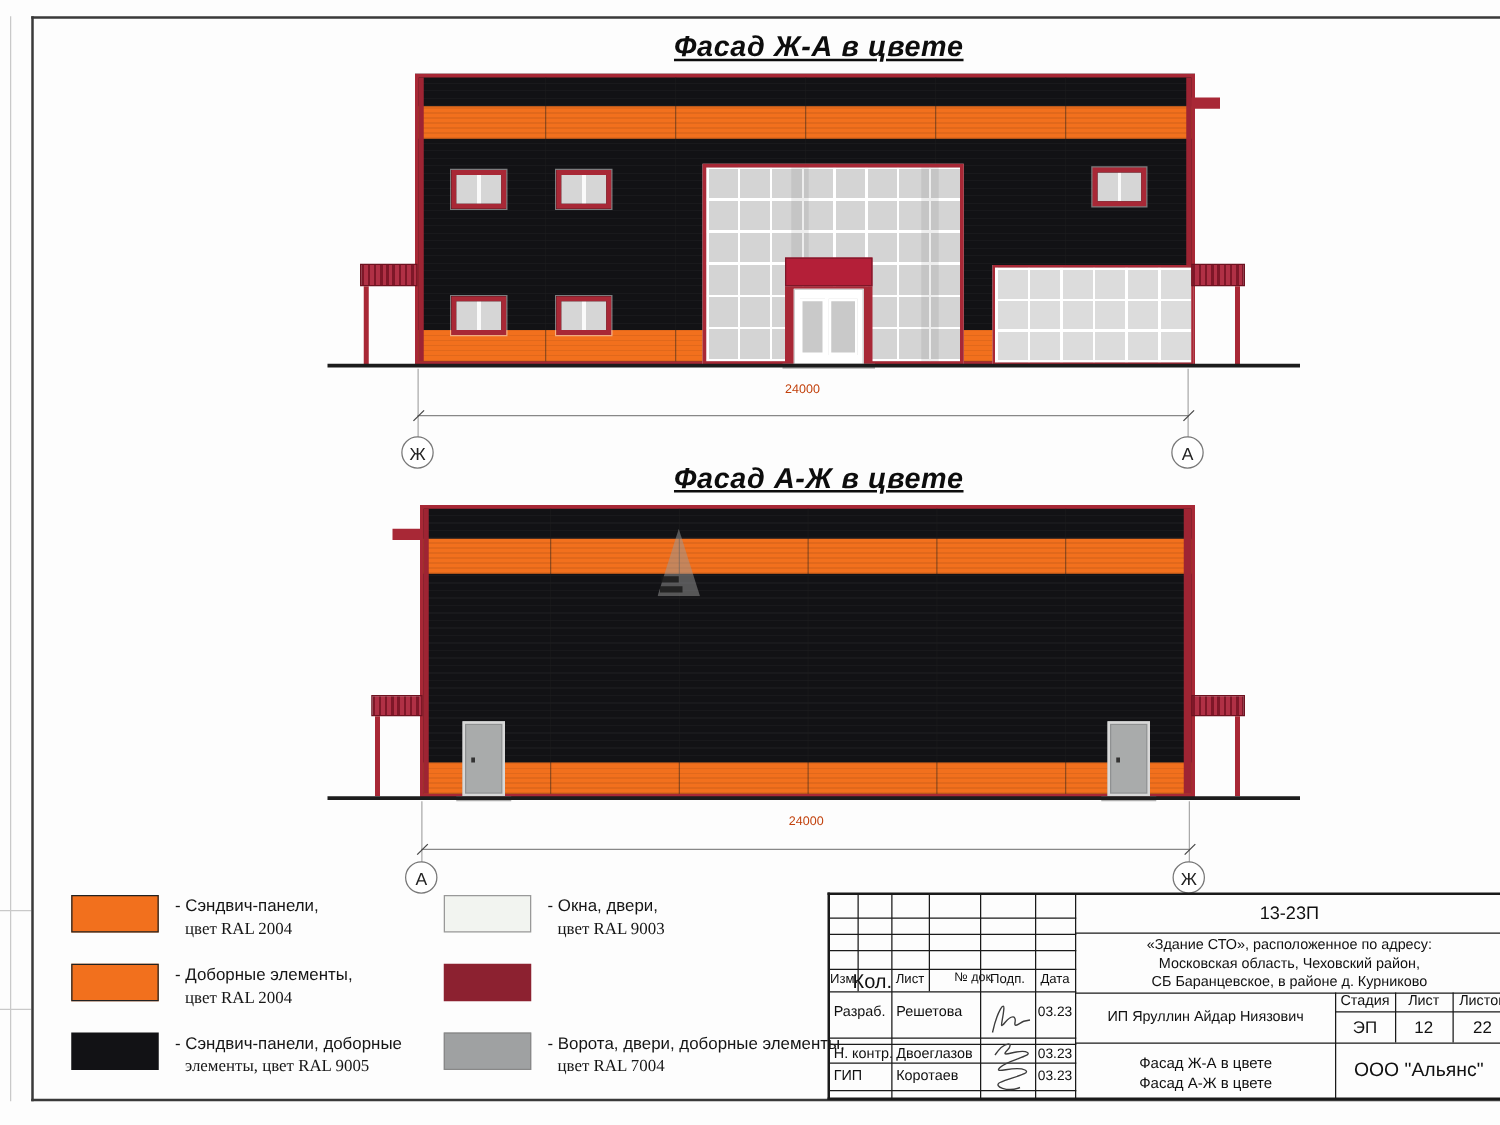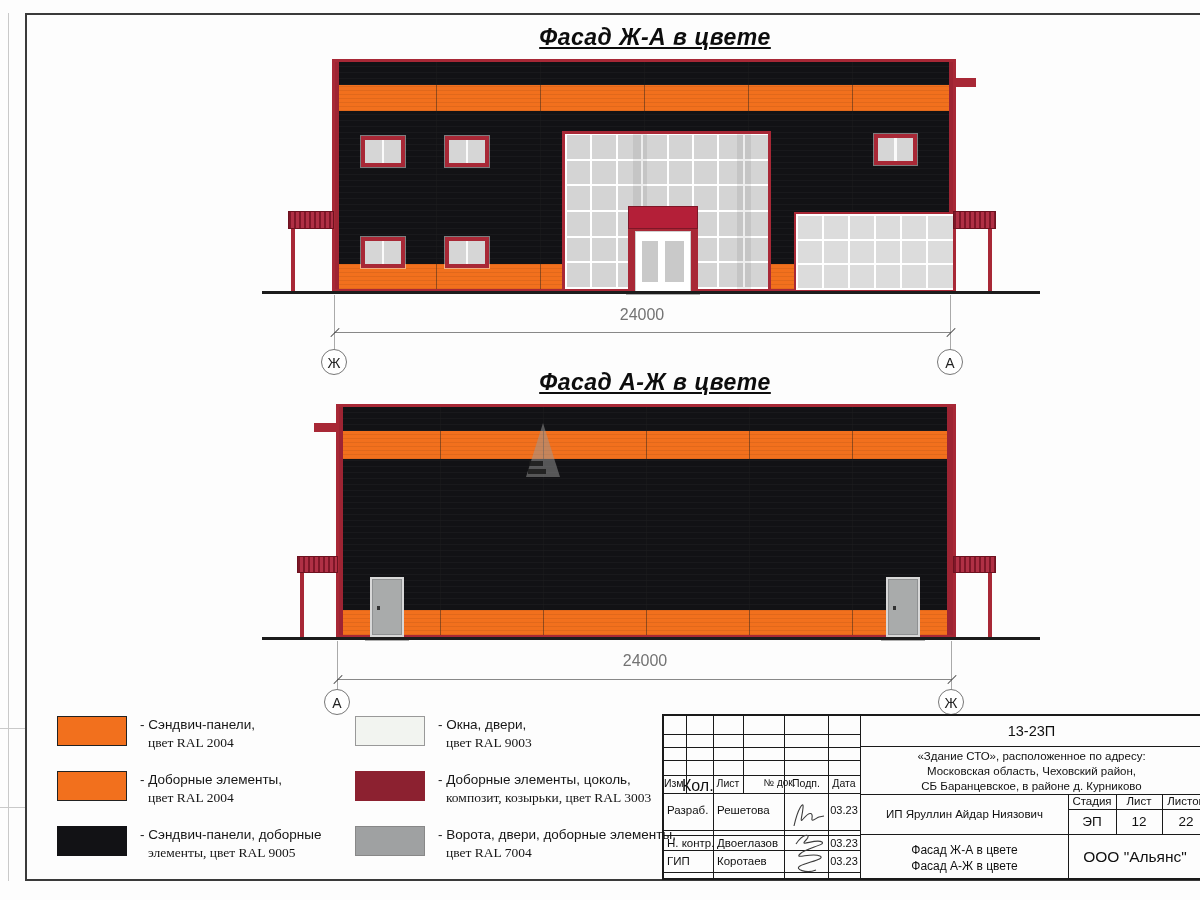--- a/index.html
+++ b/index.html
@@ -49,21 +49,21 @@
   
   .door-gray{background:#A9ABAB;border:2px solid #D8D8D8;box-shadow:inset 0 0 0 1px #8F9192;}
   .handle{background:#333;}
 
   .ground{background:#1c1c1c;}
 
   
   .ext-line{width:1px;background:#aaa;}
   .dim-line{height:1px;background:#888;}
   .dim-tick{width:12px;height:1px;background:#444;transform:rotate(-45deg);}
-  .dim-label{width:160px;text-align:center;font-size:16px;color:#737373;}
+  .dim-label{width:160px;text-align:center;font-size:10px;color:#c2410c;}
   .axis-circle{width:26px;height:26px;border:1px solid #777;border-radius:50%;background:#fff;
                text-align:center;line-height:26px;font-size:14px;color:#222;}
 
   
   .wm{display:flex;align-items:center;gap:6px;}
   .wm-name{font-size:29px;font-weight:bold;letter-spacing:2px;color:rgba(200,200,200,0.5);line-height:30px;}
   .wm-tag{font-size:8.5px;letter-spacing:1.6px;color:rgba(210,190,168,0.6);}
 
   
   .swatch{width:70px;height:30px;}
@@ -209,24 +209,20 @@
     <div class="l2">элементы, цвет RAL 9005</div>
   </div>
 
   <div class="abs swatch" style="left:355px;top:716px;background:#F2F4F0;border:1px solid #999;"></div>
   <div class="abs legend-text" style="left:438px;top:716px;">
     <div class="l1">- Окна, двери,</div>
     <div class="l2">цвет RAL 9003</div>
   </div>
 
   <div class="abs swatch" style="left:355px;top:771px;background:#8C2130;"></div>
-  <div class="abs legend-text" style="left:438px;top:771px;">
-    <div class="l1">- Доборные элементы, цоколь,</div>
-    <div class="l2">композит, козырьки, цвет RAL 3003</div>
-  </div>
 
   <div class="abs swatch" style="left:355px;top:826px;background:#9FA1A2;border:1px solid #888;"></div>
   <div class="abs legend-text" style="left:438px;top:826px;">
     <div class="l1">- Ворота, двери, доборные элементы,</div>
     <div class="l2">цвет RAL 7004</div>
   </div>
 
   <div class="abs" style="left:662px;top:714px;width:538px;height:166px;border-top:2px solid #1a1a1a;border-left:2px solid #1a1a1a;border-bottom:2px solid #1a1a1a;">
 
     <div class="abs tb-line" style="left:22px;top:0;width:1px;height:77px;"></div>

